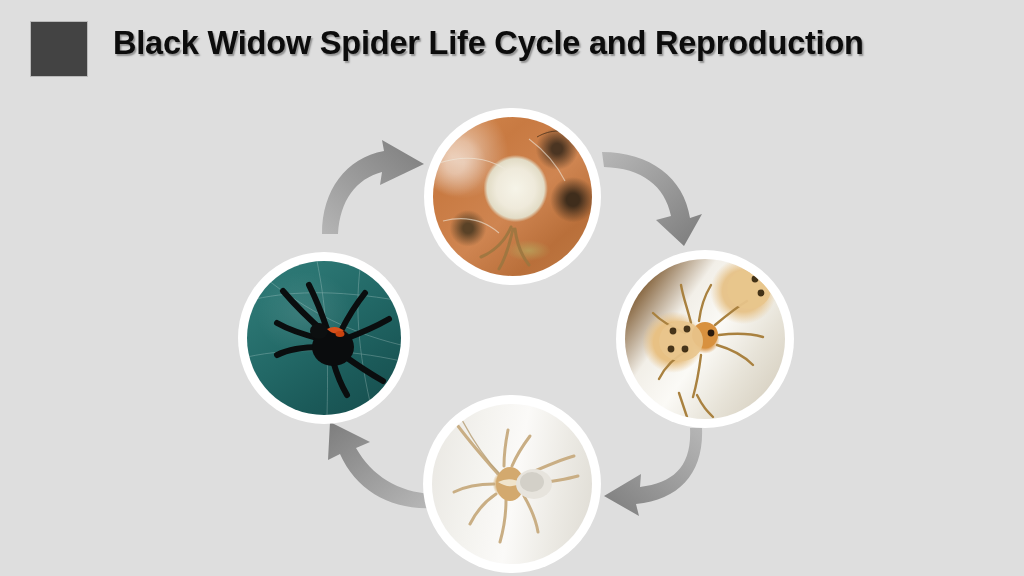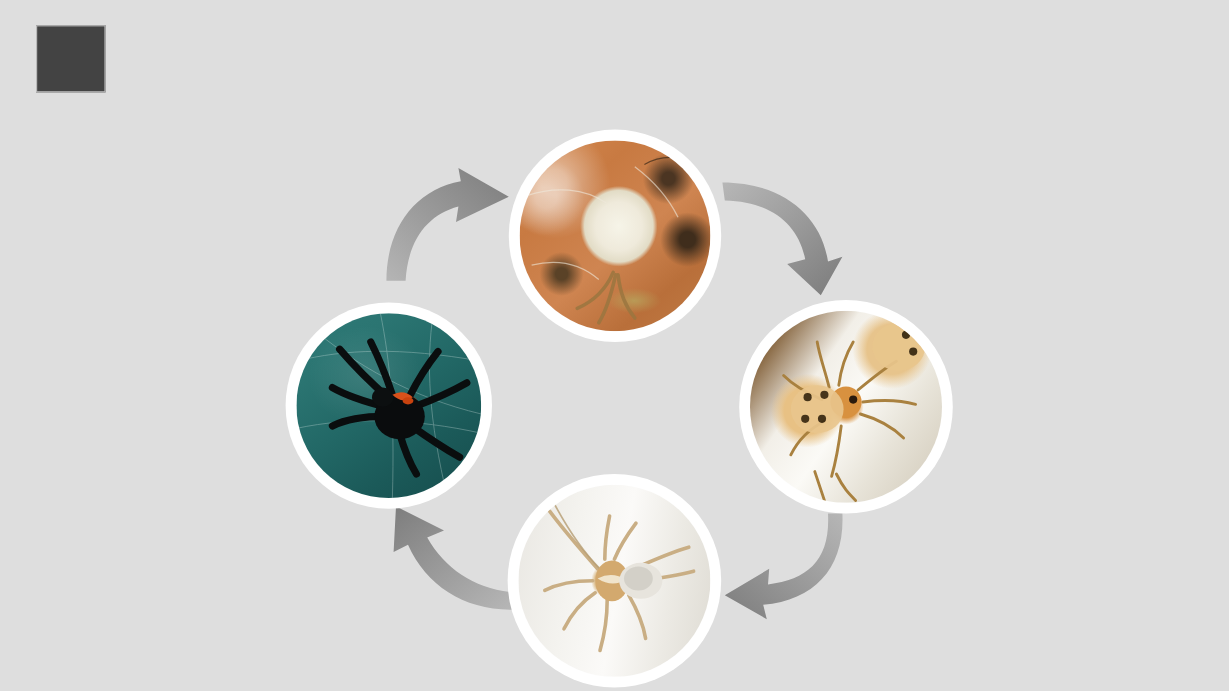--- a/index.html
+++ b/index.html
@@ -127,20 +127,21 @@
     position: absolute;
   }
 </style>
 </head>
 <body>
 
 <div id="slide">
 
   <div id="title-bar">
     <div id="title-square"></div>
+    <div id="slide-title">Black Widow Spider Life Cycle and Reproduction</div>
   </div>
 
   <svg class="arrow" id="arrow-top-left" style="left:312px; top:138px;" width="120" height="100" viewBox="0 0 120 100">
     <defs>
       <linearGradient id="gradTL" x1="0" y1="1" x2="1" y2="0">
         <stop offset="0%" stop-color="#b5b5b5"></stop>
         <stop offset="45%" stop-color="#9b9b9b"></stop>
         <stop offset="100%" stop-color="#7d7d7d"></stop>
       </linearGradient>
     </defs>

